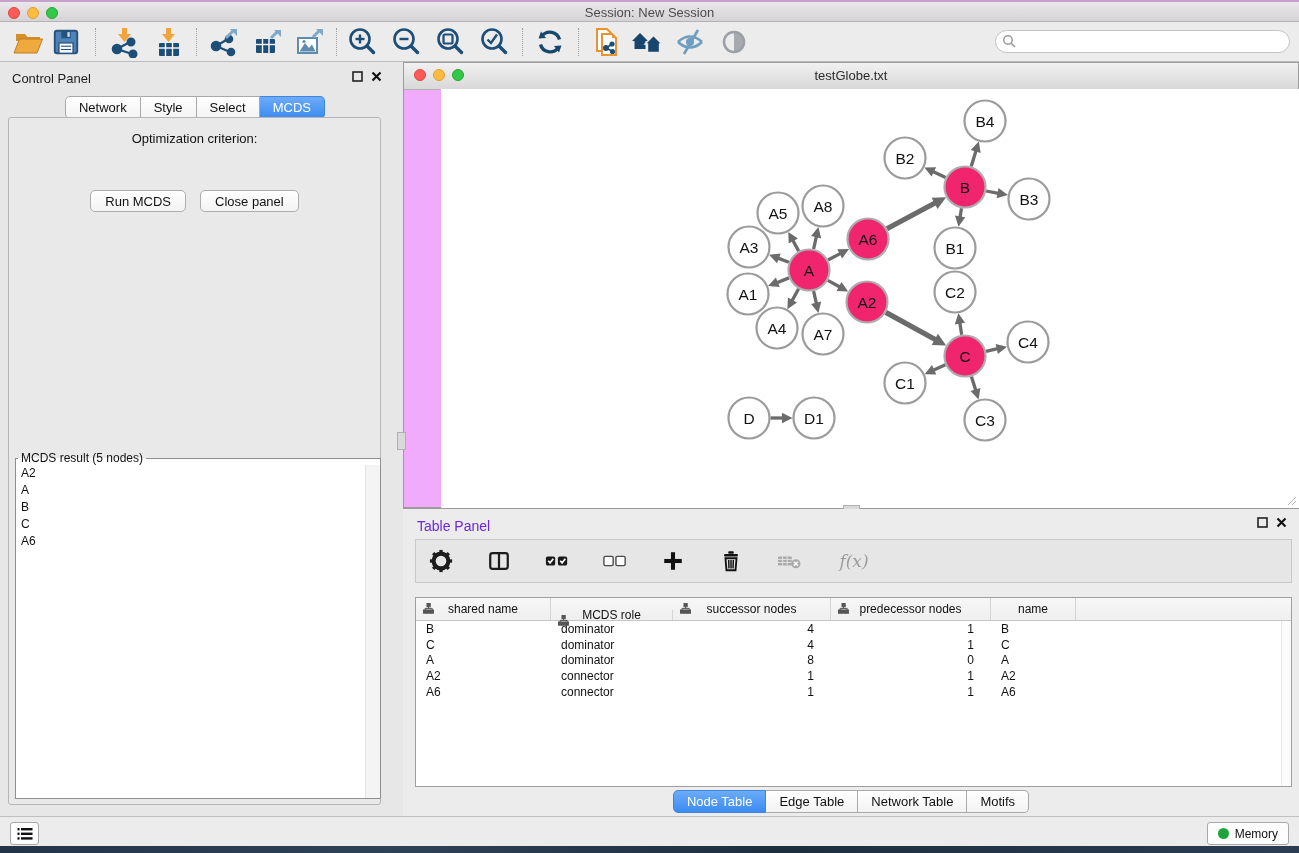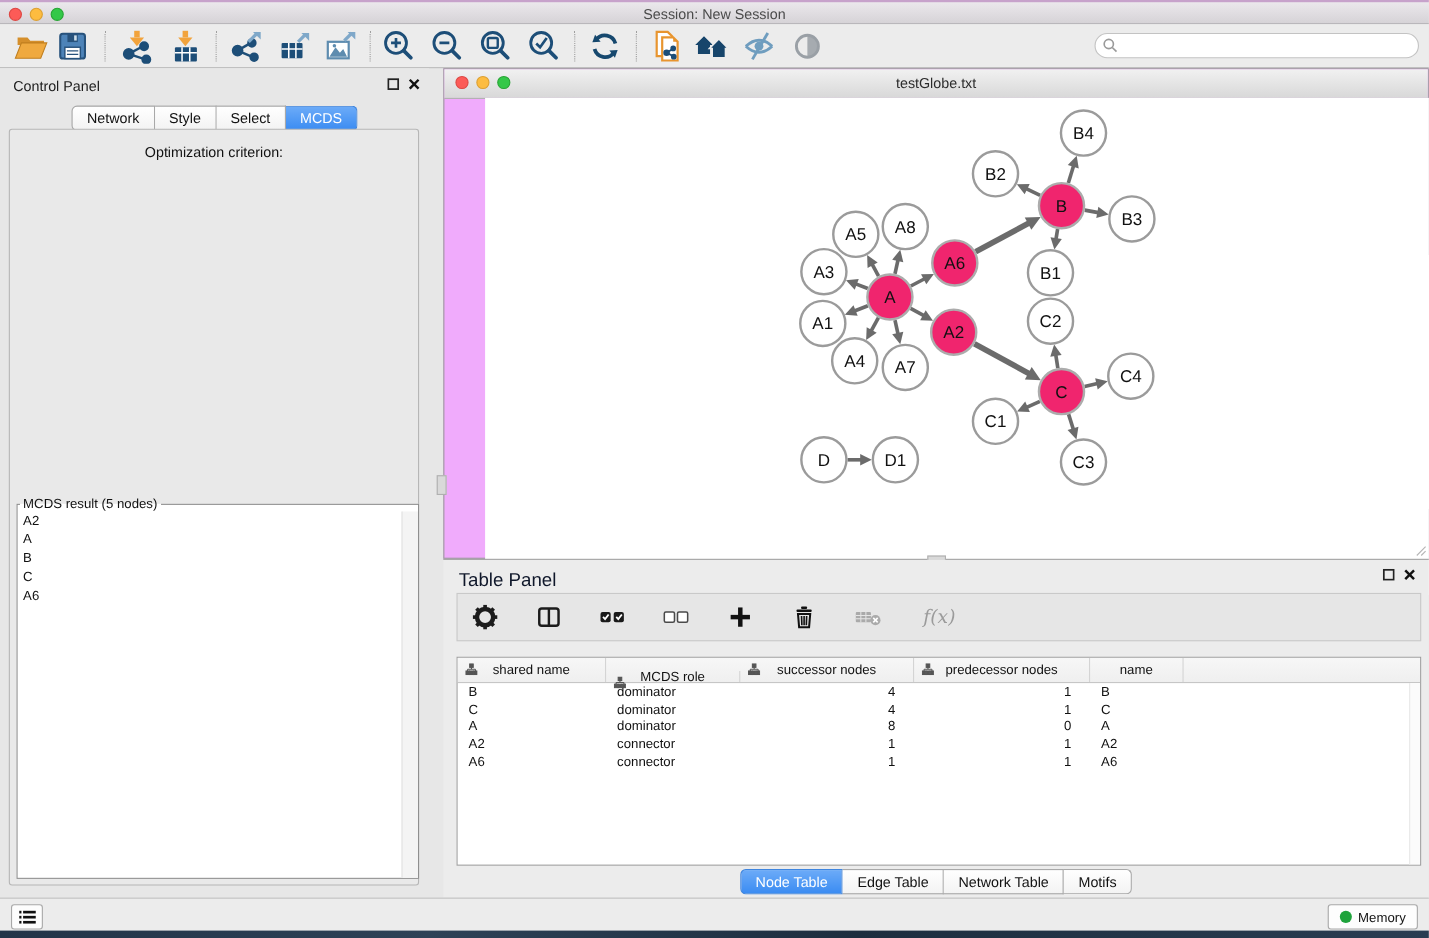--- a/index.html
+++ b/index.html
@@ -72,21 +72,21 @@
   svg text{font-family:"Liberation Sans",sans-serif;}
   .grip-v{left:397px;top:432px;width:9px;height:18px;background:#d9d9d9;
     border:1px solid #b0b0b0;box-sizing:border-box;}
   .divider{left:403px;top:508px;width:896px;height:1px;background:#9a9a9a;}
   .grip-h{left:843px;top:505px;width:17px;height:8px;background:#d9d9d9;
     border:1px solid #b0b0b0;box-sizing:border-box;}
   .resize-grip{left:1286px;top:495px;width:11px;height:11px;}
 
   
   .tpanel{left:403px;top:509px;width:896px;height:307px;background:#ececec;}
-  .tpanel-title{position:absolute;left:14px;top:9px;font-size:17px;color:#0f172a;}
+  .tpanel-title{position:absolute;left:14px;top:9px;font-size:14px;color:#6d28d9;}
   .tp-toolbar{position:absolute;left:12px;top:30px;width:877px;height:44px;background:#e6e6e6;
     border:1px solid #c9c9c9;box-sizing:border-box;display:flex;align-items:center;
     padding-left:10px;gap:28px;}
   .tpbtn{width:30px;height:30px;display:flex;align-items:center;justify-content:center;}
   .fx{font-family:"DejaVu Serif",serif;font-style:italic;font-size:17px;color:#9b9b9b;}
   .tbl{position:absolute;left:12px;top:88px;width:877px;height:190px;background:#fff;
     border:1px solid #9f9f9f;box-sizing:border-box;overflow:hidden;}
   .thead{display:flex;height:22px;background:linear-gradient(#f7f7f7,#efefef);
     border-bottom:1px solid #c6c6c6;}
   .th{position:relative;display:flex;align-items:center;justify-content:center;
@@ -296,20 +296,24 @@
   <div class="cp-tabs">
     <div class="seg">
         <span class="tab">Network</span>
         <span class="tab">Style</span>
         <span class="tab">Select</span>
         <span class="tab active">MCDS</span>
       </div>
   </div>
   <div class="cp-box">
     <div class="opt-label">Optimization criterion:</div>
+    <div class="btn-row">
+      <button class="btn">Run MCDS</button>
+      <button class="btn">Close panel</button>
+    </div>
     <fieldset class="result">
       <legend>MCDS result (5 nodes)</legend>
       <div class="result-list">
           <div class="list-item">A2</div>
           <div class="list-item">A</div>
           <div class="list-item">B</div>
           <div class="list-item">C</div>
           <div class="list-item">A6</div>
         </div>
       <div class="vtrack"></div>

